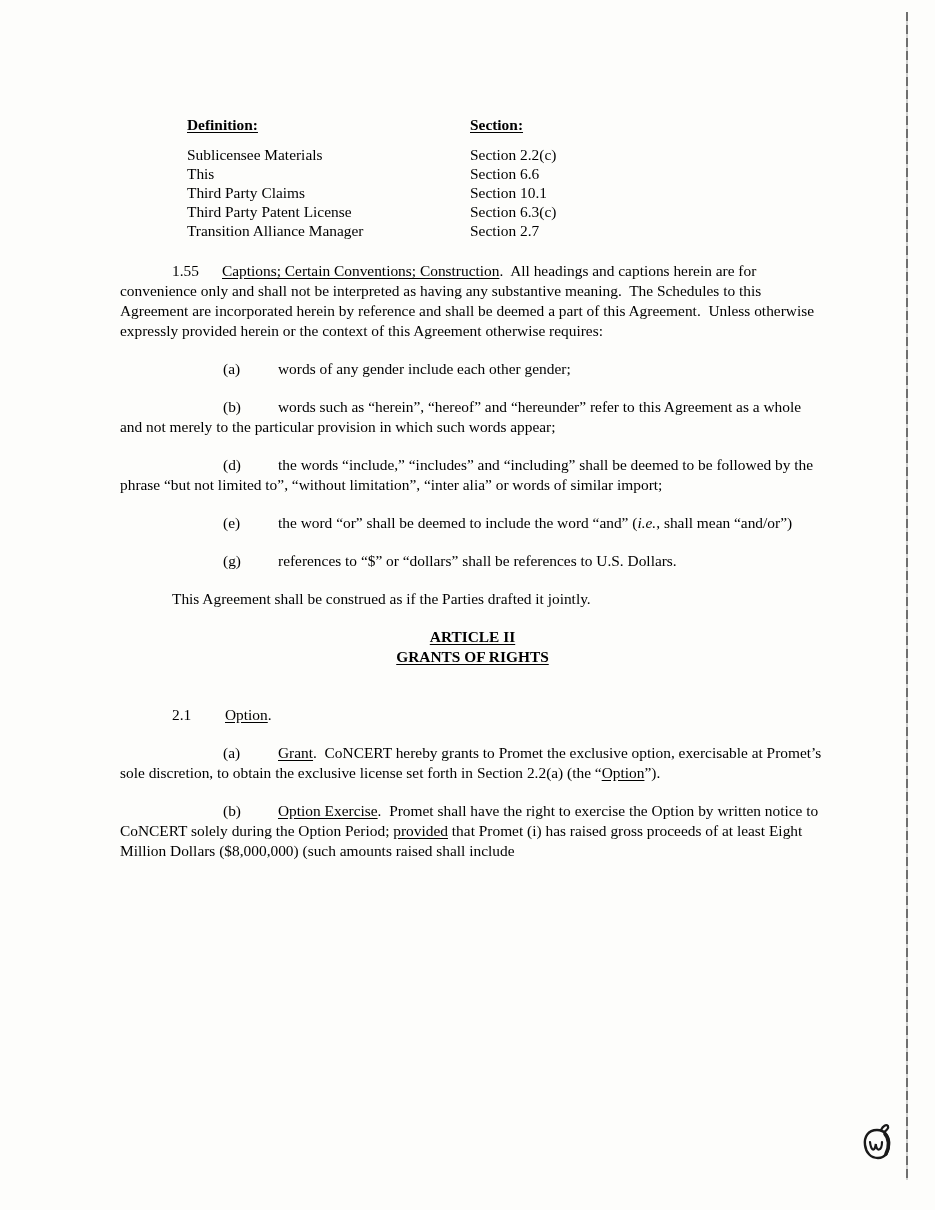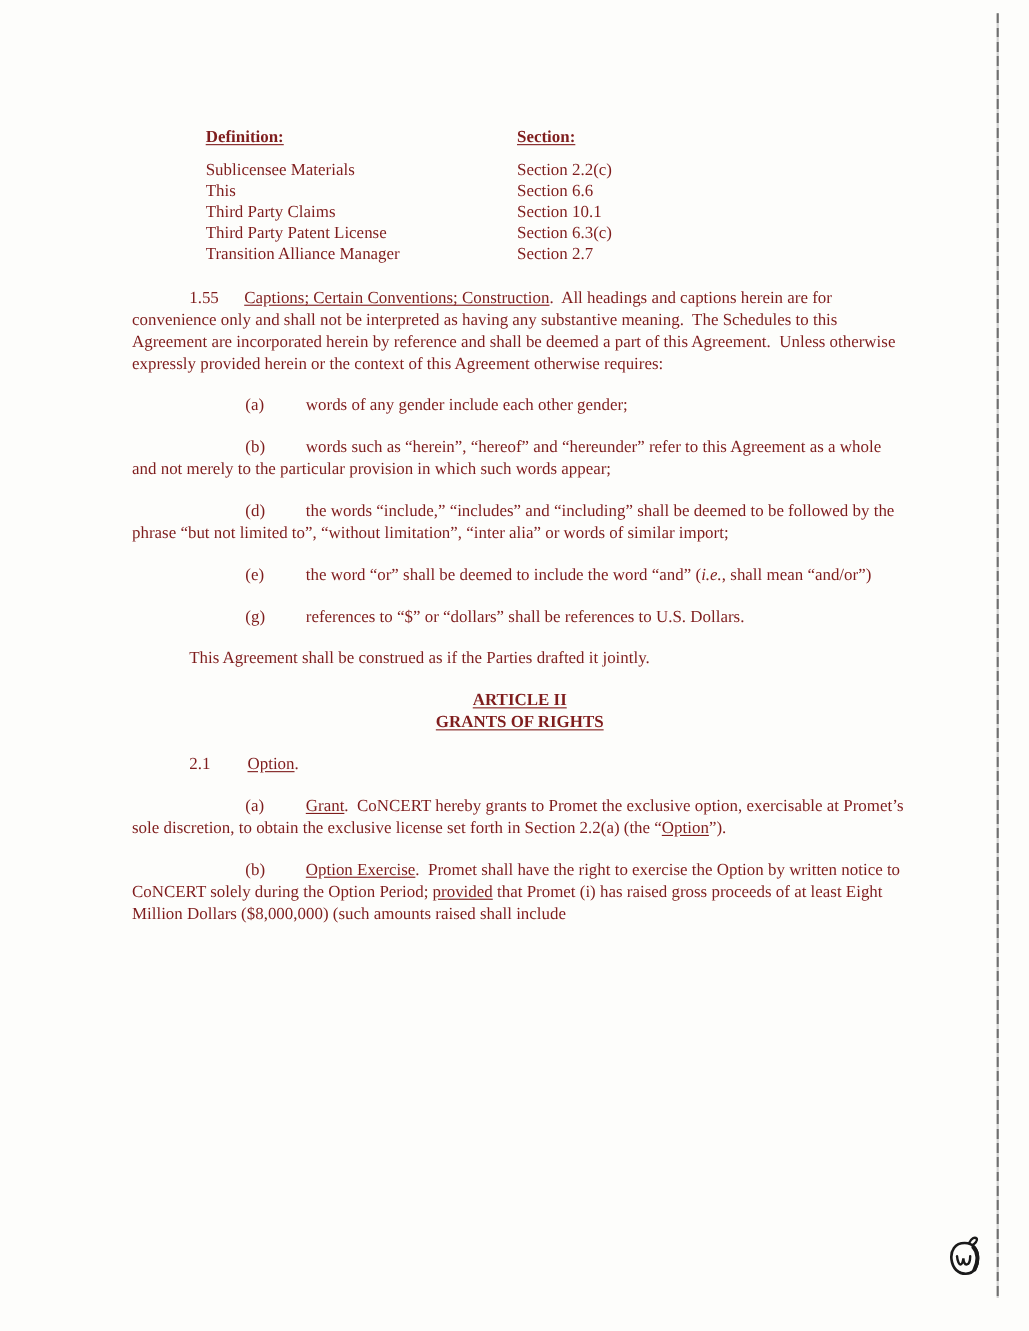--- a/index.html
+++ b/index.html
@@ -4,35 +4,35 @@
 <style>
   html,body{margin:0;padding:0;background:#e8e8e8;}
   .page{
     position:relative;
     width:935px;height:1210px;
     margin:0 auto;
     background:#fdfdfb;
     font-family:"Liberation Serif", serif;
     font-size:15.4px;
     line-height:20px;
-    color:#7f1d1d;
+    color:#000000;
     overflow:hidden;
   }
   .content{position:absolute;left:120px;top:0;width:705px;}
   
   .def-table{margin:115px 0 21px 67px;}
   .trow{line-height:19px;white-space:nowrap;}
   .thead{margin-bottom:11px;}
   .c1{display:inline-block;width:283px;}
   .bu{font-weight:bold;text-decoration:underline;text-underline-offset:2px;}
   
   .para{margin:0 0 18px 0;white-space:pre-wrap;}
   .tab-s{display:inline-block;width:52px;}
   .num155{display:inline-block;width:50px;}
-  .num21{display:inline-block;width:53px;}
+  .num21{display:inline-block;width:53px;margin-top:20px;}
   .tab-i{display:inline-block;width:103px;}
   .lbl{display:inline-block;width:55px;}
   .u{text-decoration:underline;text-underline-offset:2px;}
   .it{font-style:italic;}
   .article-head{text-align:center;font-weight:bold;margin:0 0 18px 0;}
   .article-head .ah-line{text-decoration:underline;text-underline-offset:2px;}
   
   .footer{position:absolute;left:120px;width:705px;top:1098px;text-align:center;}
   
   .scanline{

